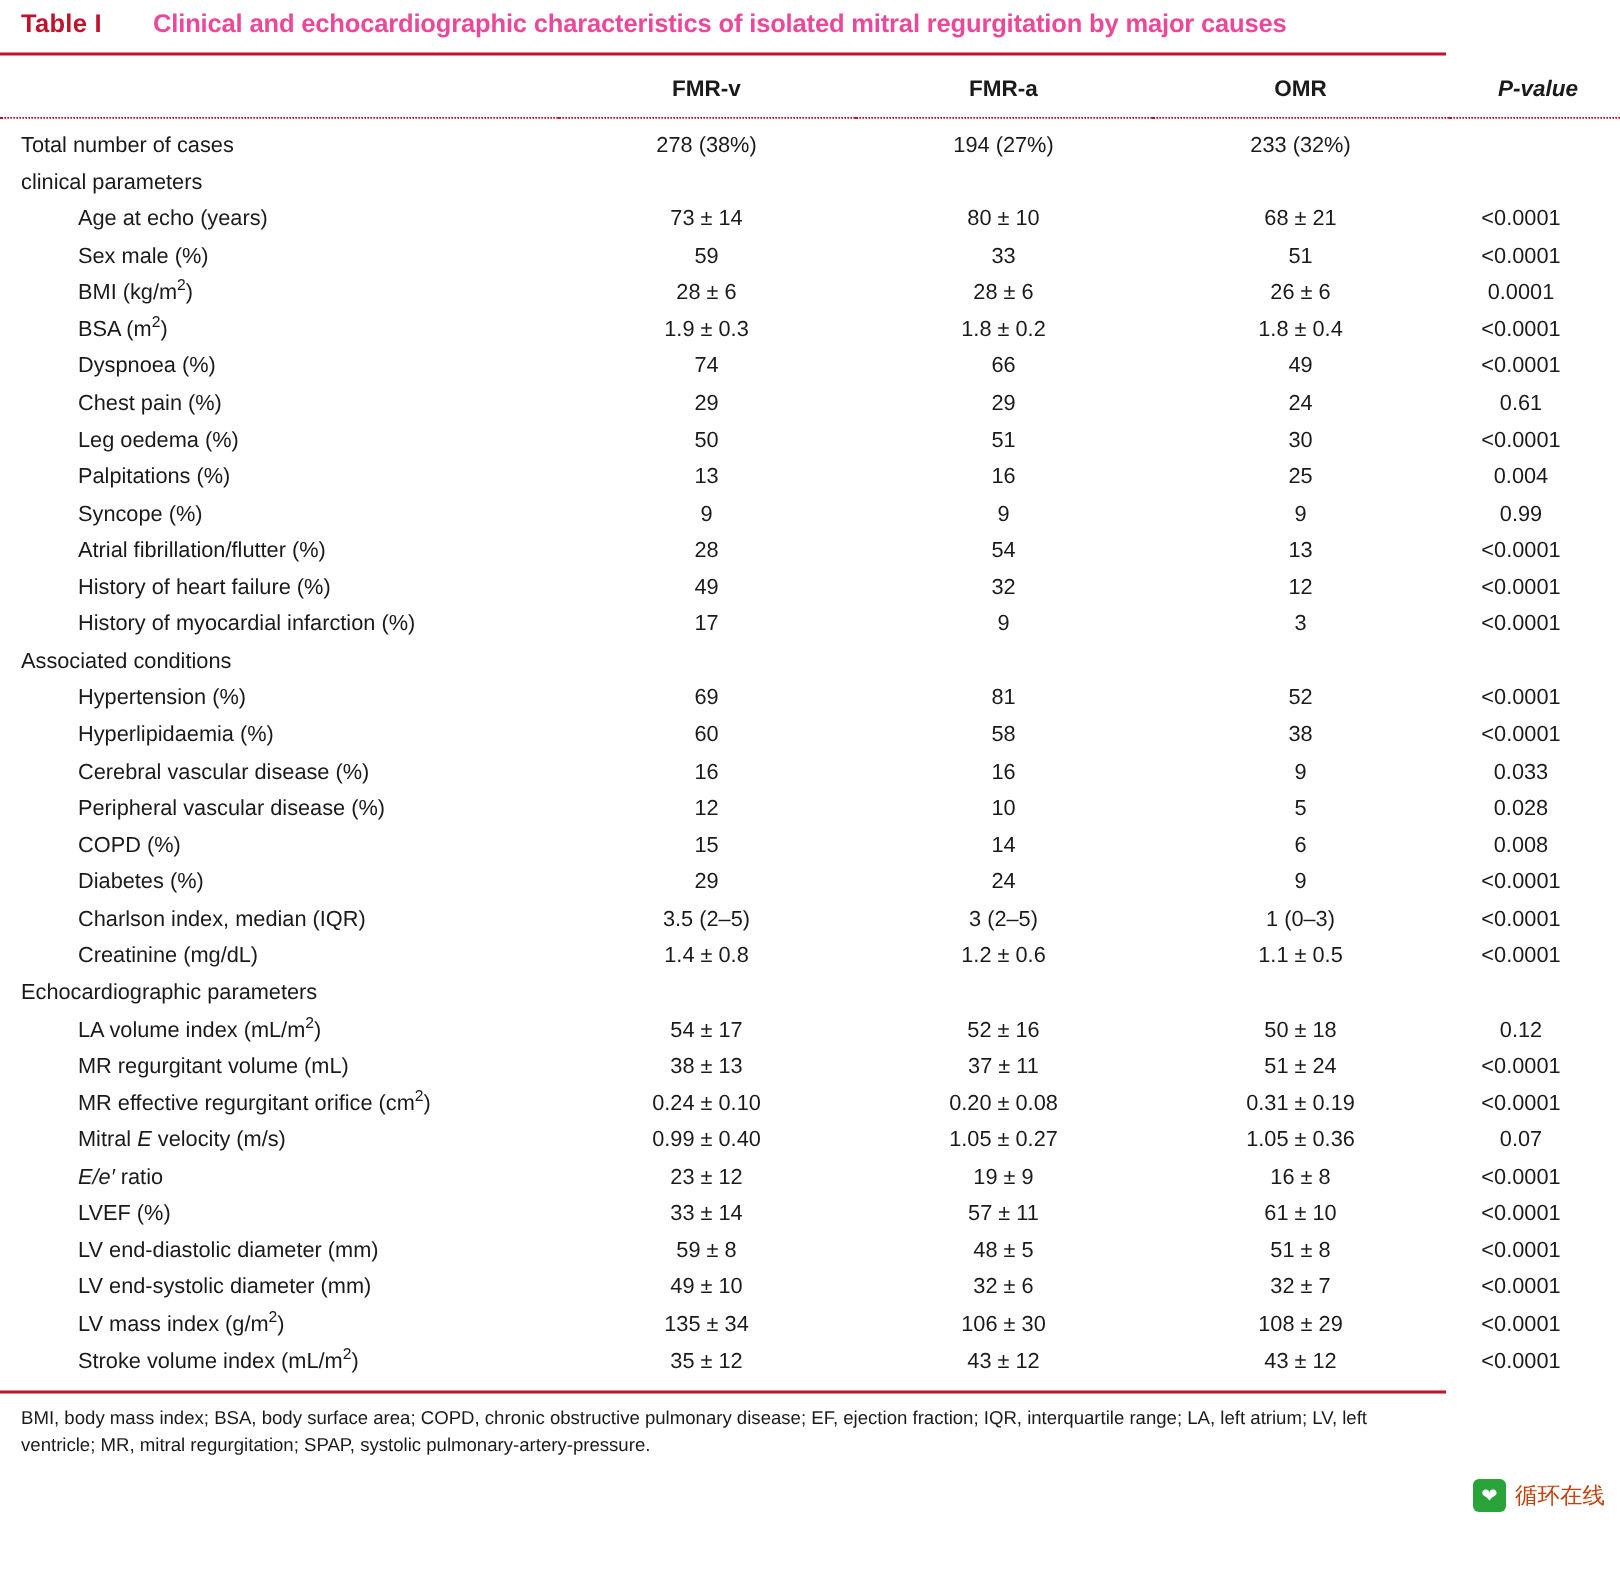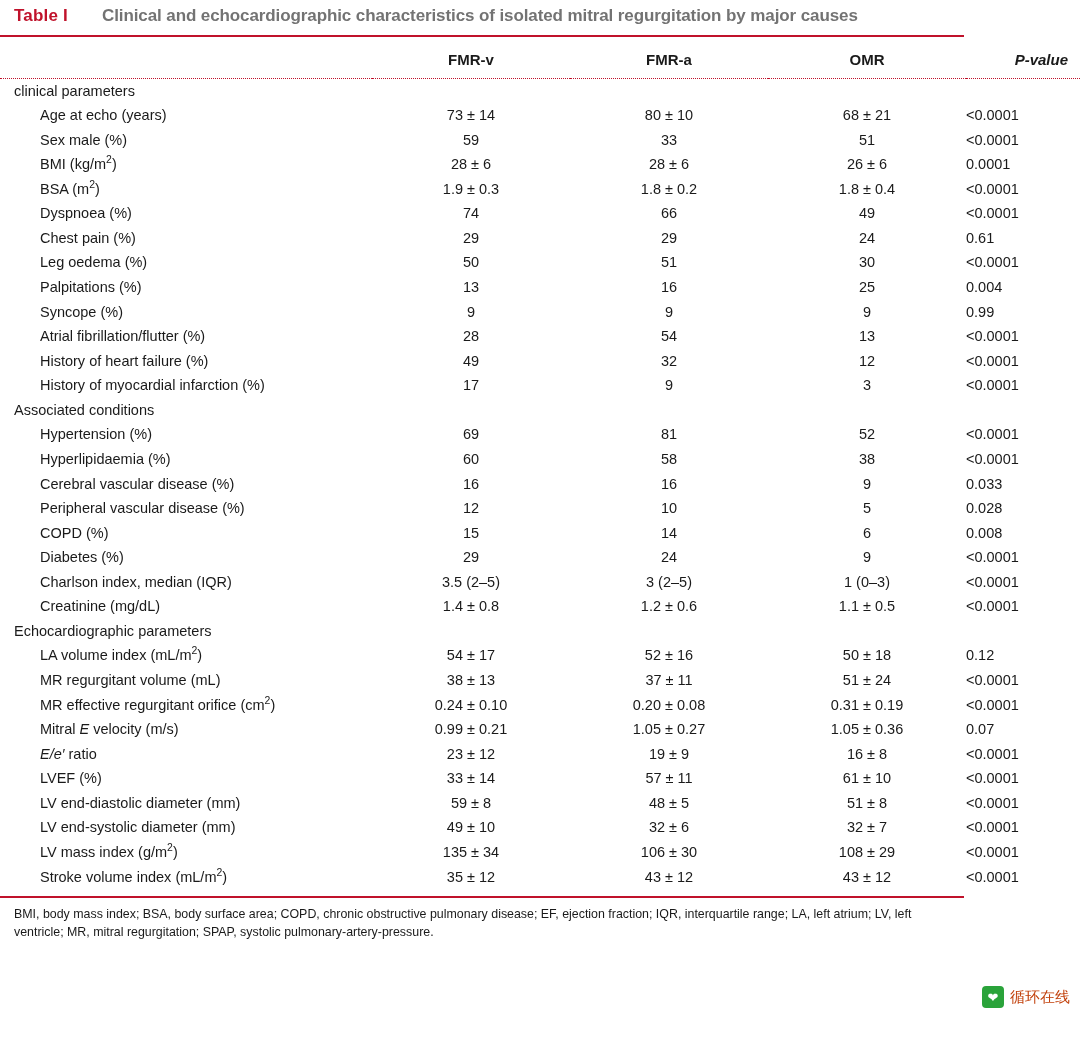--- a/index.html
+++ b/index.html
@@ -29,21 +29,21 @@
   .caption-label {
     color: #c0122b;
     font-weight: bold;
     font-size: 17px;
     white-space: nowrap;
     letter-spacing: 0.2px;
   }
   .caption-text {
     font-weight: bold;
     font-size: 17px;
-    color: #737373;
+    color: #ec4899;
     margin-left: 34px;
     letter-spacing: -0.1px;
   }
   
   table.data {
     width: 100%;
     border-collapse: collapse;
     table-layout: fixed;
     font-size: 14.5px;
   }
@@ -55,38 +55,38 @@
 
   thead th {
     font-weight: bold;
     font-size: 15px;
     padding: 14px 0 10px 0;
     text-align: center;
     vertical-align: bottom;
     margin-top: 28px;
   }
   thead th.first { text-align: left; padding-left: 14px; }
-  thead th.last { padding-right: 12px; text-align: right; }
+  thead th.last { padding-right: 28px; text-align: right; }
   thead tr { border-bottom: 1.6px dotted #c0122b; }
 
   tbody td {
     padding: 2.5px 0;
     text-align: center;
     font-size: 14.5px;
     line-height: 1.35;
   }
   tbody td.label {
     text-align: left;
     padding-left: 14px;
   }
   tbody td.label.indent {
-    padding-left: 40px;
+    padding-left: 52px;
   }
   tbody td.pval {
-    text-align: left;
+    text-align: center;
     padding-right: 18px;
   }
   tbody tr.first-data td { padding-top: 9px; }
   sup { font-size: 0.72em; vertical-align: super; line-height: 0; }
   .ital { font-style: italic; }
 
   .bottom-rule {
     border-top: 2.5px solid #c0122b;
     margin-top: 6px;
   }
@@ -141,20 +141,27 @@
     <thead>
       <tr>
         <th class="first"></th>
         <th>FMR-v</th>
         <th>FMR-a</th>
         <th>OMR</th>
         <th class="last ital">P-value</th>
       </tr>
     </thead>
     <tbody id="tbody">
+        <tr class="first-data">
+          <td class="label">Total number of cases</td>
+          <td>278 (38%)</td>
+          <td>194 (27%)</td>
+          <td>233 (32%)</td>
+          <td class="pval"></td>
+        </tr>
         <tr>
           <td class="label">clinical parameters</td>
           <td></td>
           <td></td>
           <td></td>
           <td class="pval"></td>
         </tr>
         <tr>
           <td class="label indent">Age at echo (years)</td>
           <td>73 ± 14</td>
@@ -325,21 +332,21 @@
         </tr>
         <tr>
           <td class="label indent">MR effective regurgitant orifice (cm<sup>2</sup>)</td>
           <td>0.24 ± 0.10</td>
           <td>0.20 ± 0.08</td>
           <td>0.31 ± 0.19</td>
           <td class="pval">&lt;0.0001</td>
         </tr>
         <tr>
           <td class="label indent">Mitral <span class="ital">E</span> velocity (m/s)</td>
-          <td>0.99 ± 0.21</td>
+          <td>0.99 ± 0.40</td>
           <td>1.05 ± 0.27</td>
           <td>1.05 ± 0.36</td>
           <td class="pval">0.07</td>
         </tr>
         <tr>
           <td class="label indent"><span class="ital">E/e′</span> ratio</td>
           <td>23 ± 12</td>
           <td>19 ± 9</td>
           <td>16 ± 8</td>
           <td class="pval">&lt;0.0001</td>

